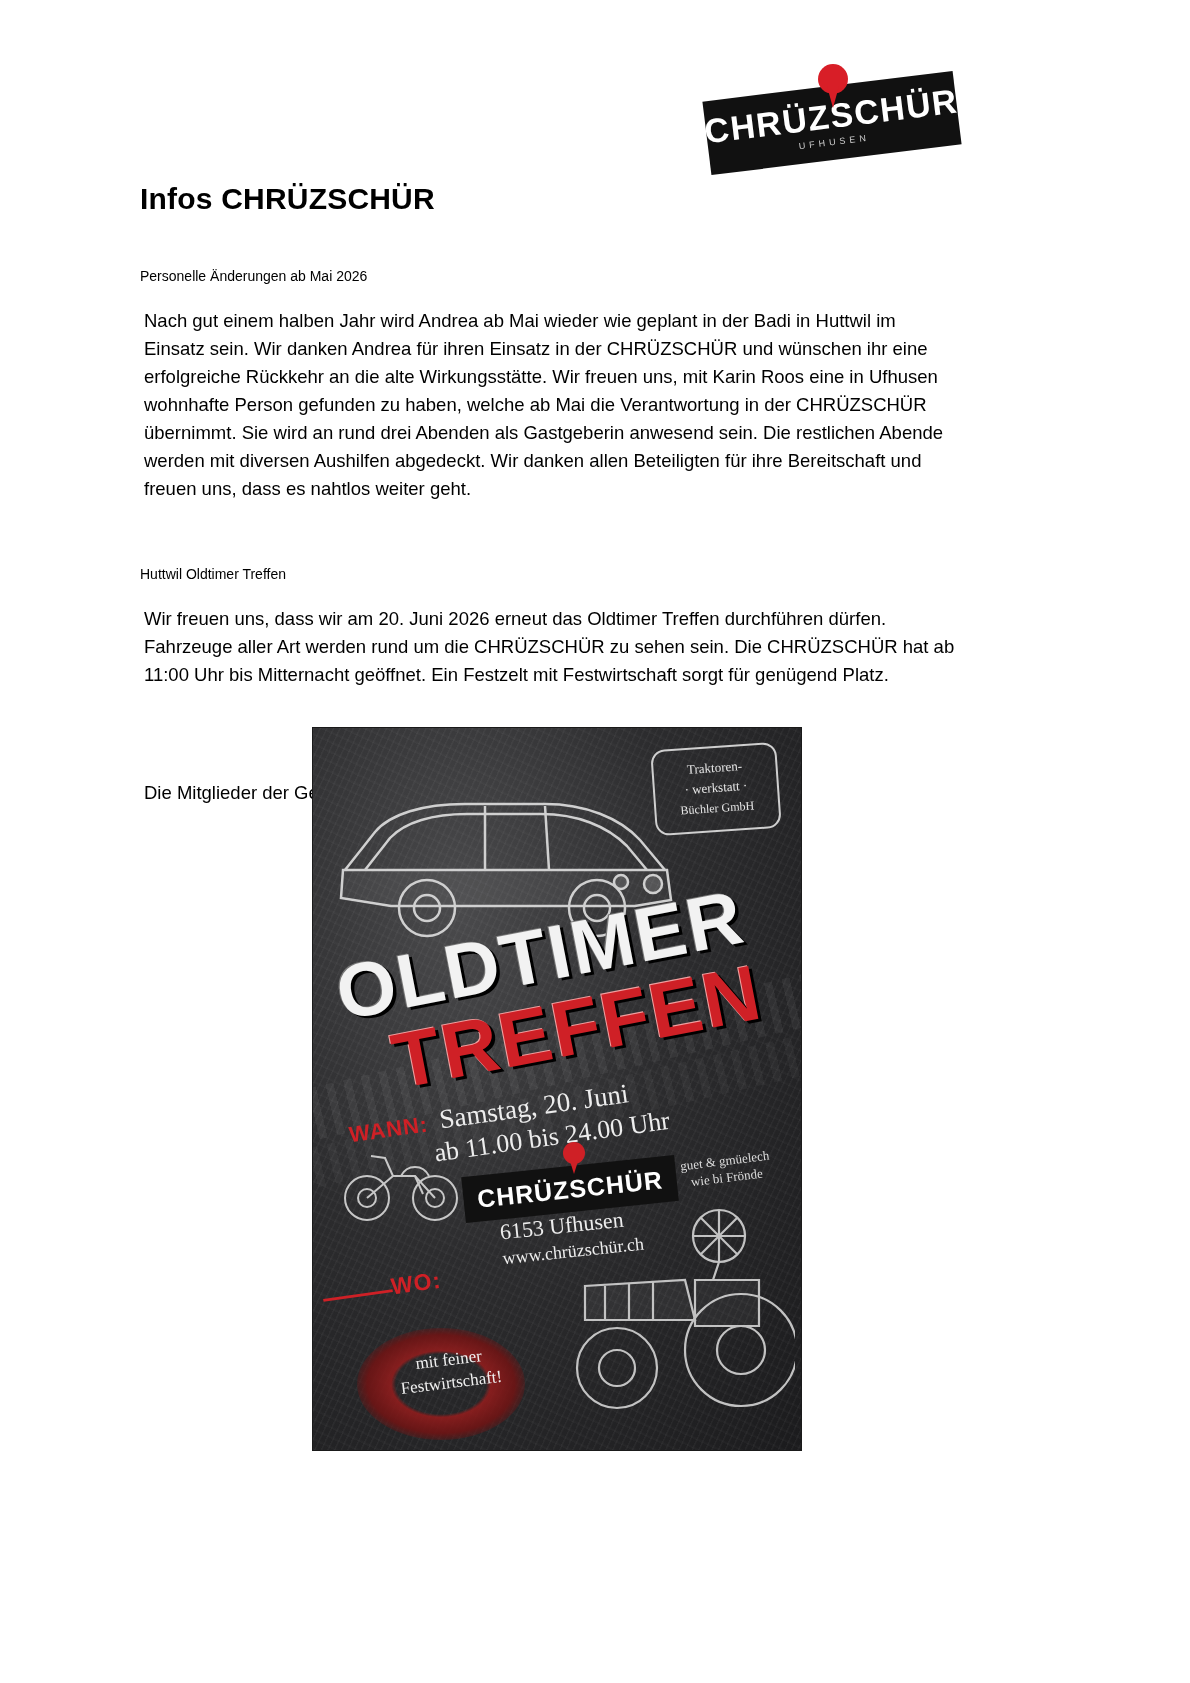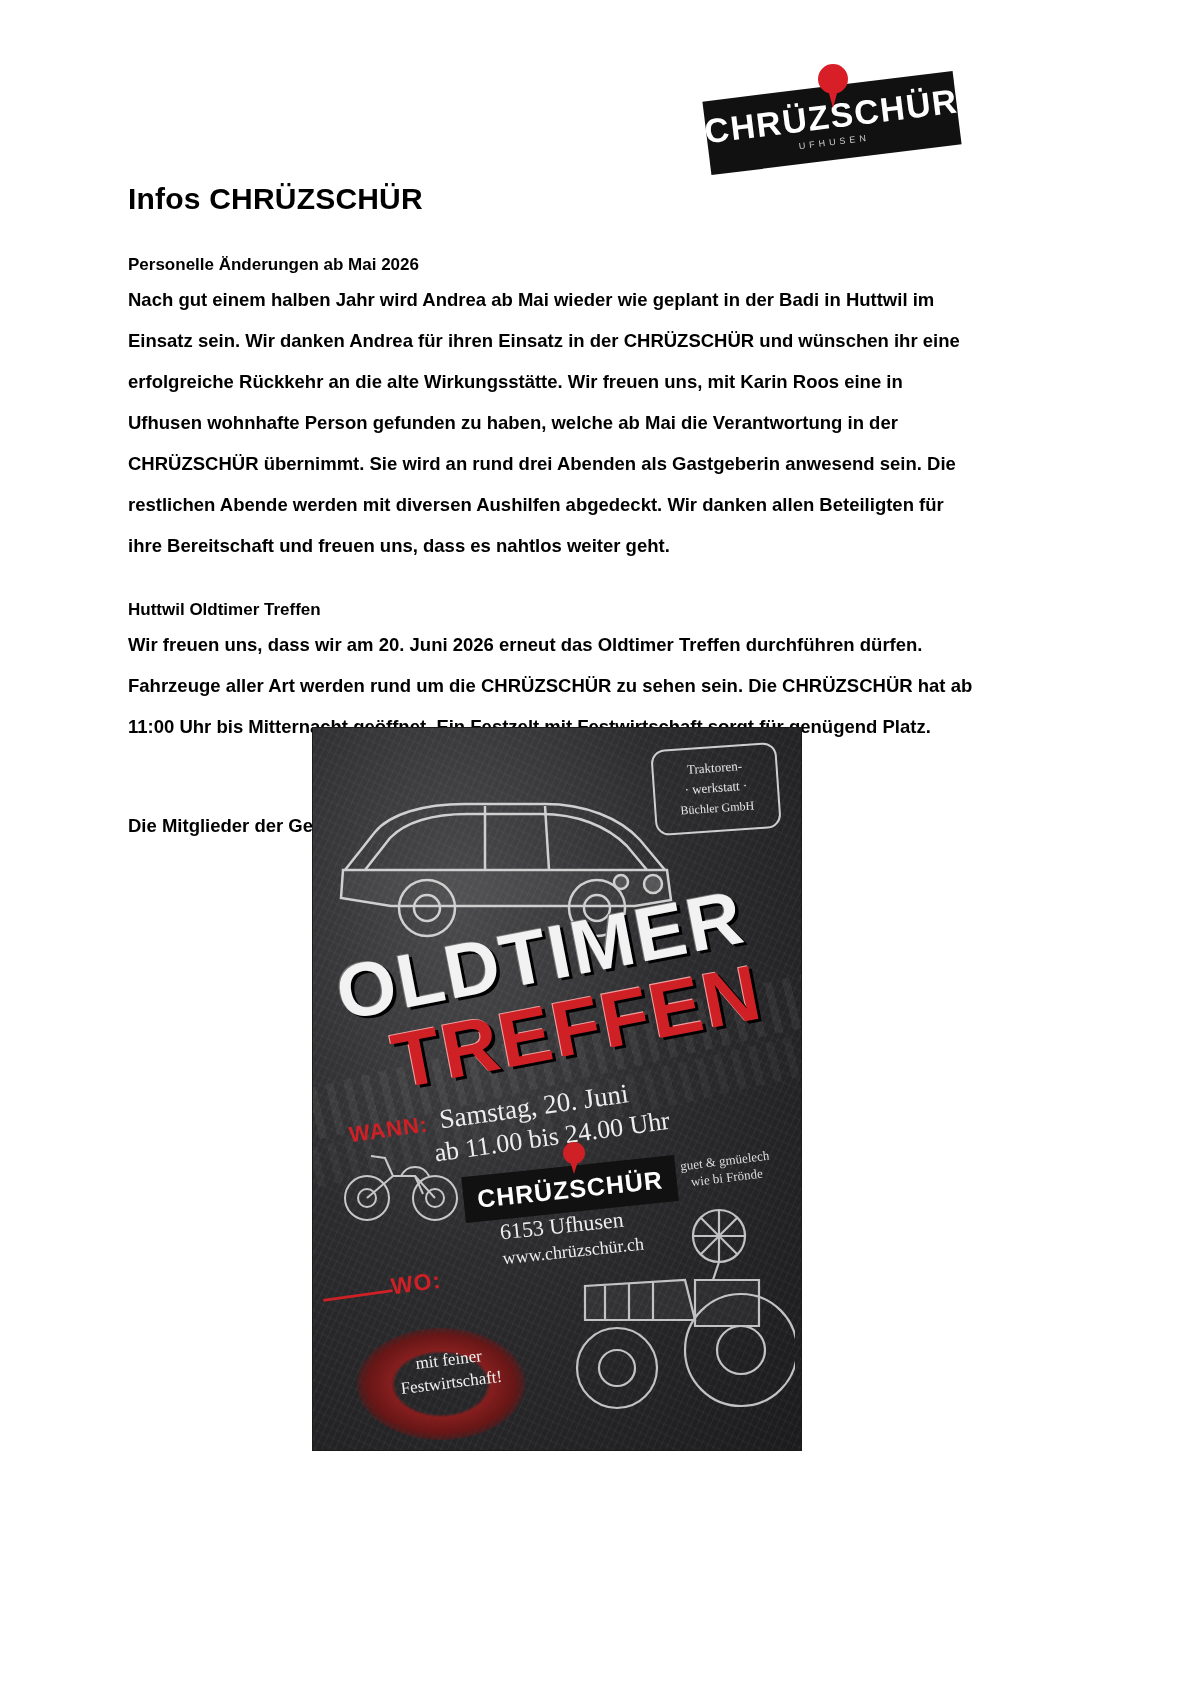--- a/index.html
+++ b/index.html
@@ -76,43 +76,42 @@
     height: 0;
     border-left: 6px solid transparent;
     border-right: 6px solid transparent;
     border-top: 22px solid #d81e27;
   }
 
   
   .page-title {
     position: absolute;
     top: 182px;
-    left: 128px;
+    left: 140px;
     font-size: 30px;
     font-weight: bold;
     letter-spacing: 0.2px;
   }
   .content {
     position: absolute;
     top: 250px;
     left: 128px;
     width: 848px;
     font-size: 18.5px;
     line-height: 29px;
   }
   .content h2 {
-    font-size: 17px;
-    font-weight: bold;
-    margin: 0;
+    font-size: 14px;
+    font-weight: normal;
+    margin: 12px;
     line-height: 29px;
   }
   .content p {
-    margin: 0;
-    line-height: 41px;
-    font-weight: bold;
+    margin: 16px;
+    line-height: 28px;
   }
   .content .spacer {
     height: 29px;
   }
 
   
   .poster {
     position: absolute;
     left: 313px;
     top: 728px;

